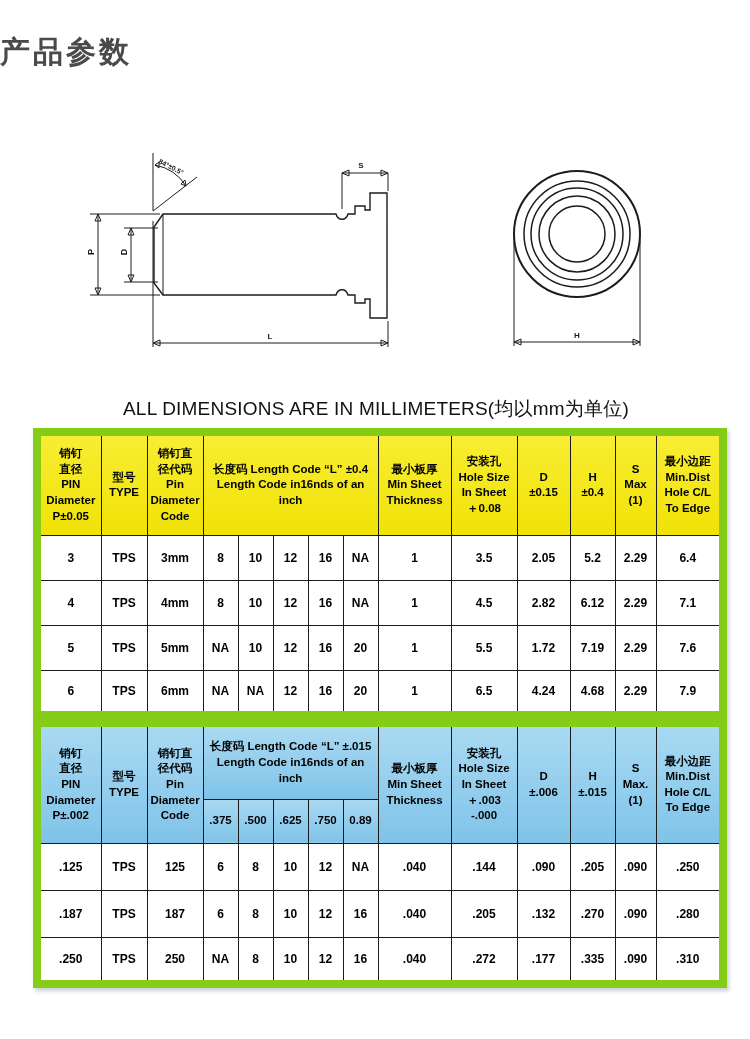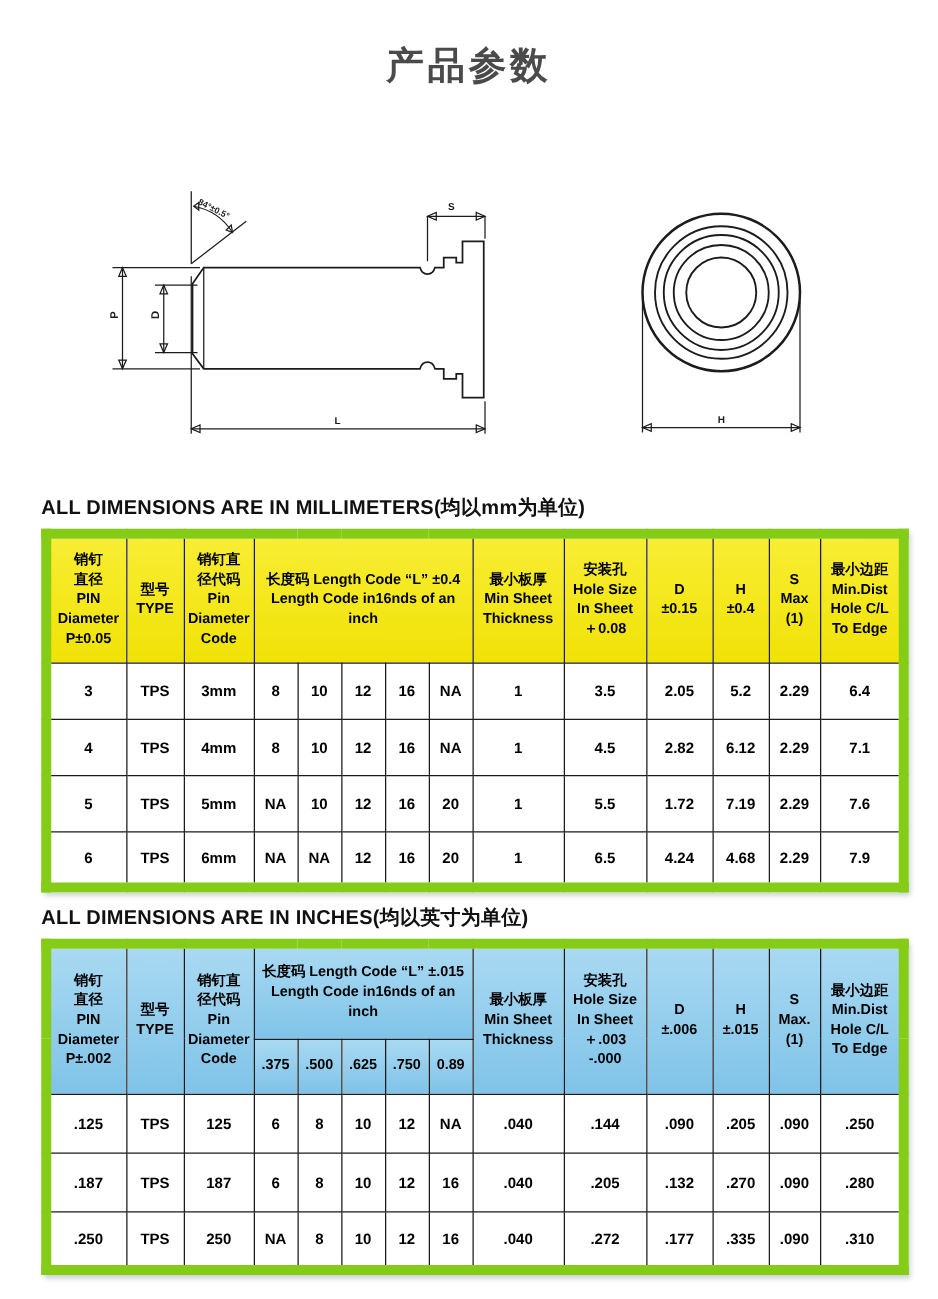--- a/index.html
+++ b/index.html
@@ -7,37 +7,38 @@
   body {
     width:750px; height:1039px;
     font-family:"Liberation Sans", sans-serif;
     color:#000;
     overflow:hidden;
   }
   .page { width:750px; height:1039px; position:relative; }
 
   .title {
     margin:0; padding-top:32px;
-    text-align:center;
+    text-align:left;
     font-size:30px; font-weight:bold; letter-spacing:3px;
     color:#4a4a4a;
   }
 
   .drawings { position:relative; height:255px; margin-top:58px; }
   .svg-side  { position:absolute; left:60px;  top:0; }
   .svg-front { position:absolute; left:480px; top:18px; }
   svg line, svg path, svg circle, svg polyline { stroke:#1c1c1c; fill:none; }
   svg text { fill:#1c1c1c; font-family:"Liberation Sans", sans-serif; font-weight:bold; }
 
   .section { margin:0 0 0 33px; width:686px; }
   .sec-heading {
     margin:10px 0 6px 0;
-    font-size:16px; font-weight:bold; color:#111;
+    font-size:19px; font-weight:normal; color:#111;
     letter-spacing:0.2px;
     font-stretch:condensed;
+    text-align:center;
   }
 
   table.spec {
     border-collapse:collapse; table-layout:fixed;
     width:686px;
     border:8px solid #84cc16;
     box-shadow:2px 3px 4px rgba(100,120,140,0.35);
   }
   table.spec th, table.spec td {
     border:1px solid #1b1b1b;
@@ -266,21 +267,20 @@
             <td>4.24</td>
             <td>4.68</td>
             <td>2.29</td>
             <td>7.9</td>
           </tr>
         </tbody>
     </table>
   </section>
 
   <section class="section">
-    <h2 class="sec-heading">ALL DIMENSIONS ARE IN INCHES(均以英寸为单位)</h2>
     <table class="spec t-in">
       <colgroup>
         <col style="width:64px">
           <col style="width:46px">
           <col style="width:56px">
         <col style="width:35px">
           <col style="width:35px">
           <col style="width:35px">
         <col style="width:35px">
           <col style="width:35px">

